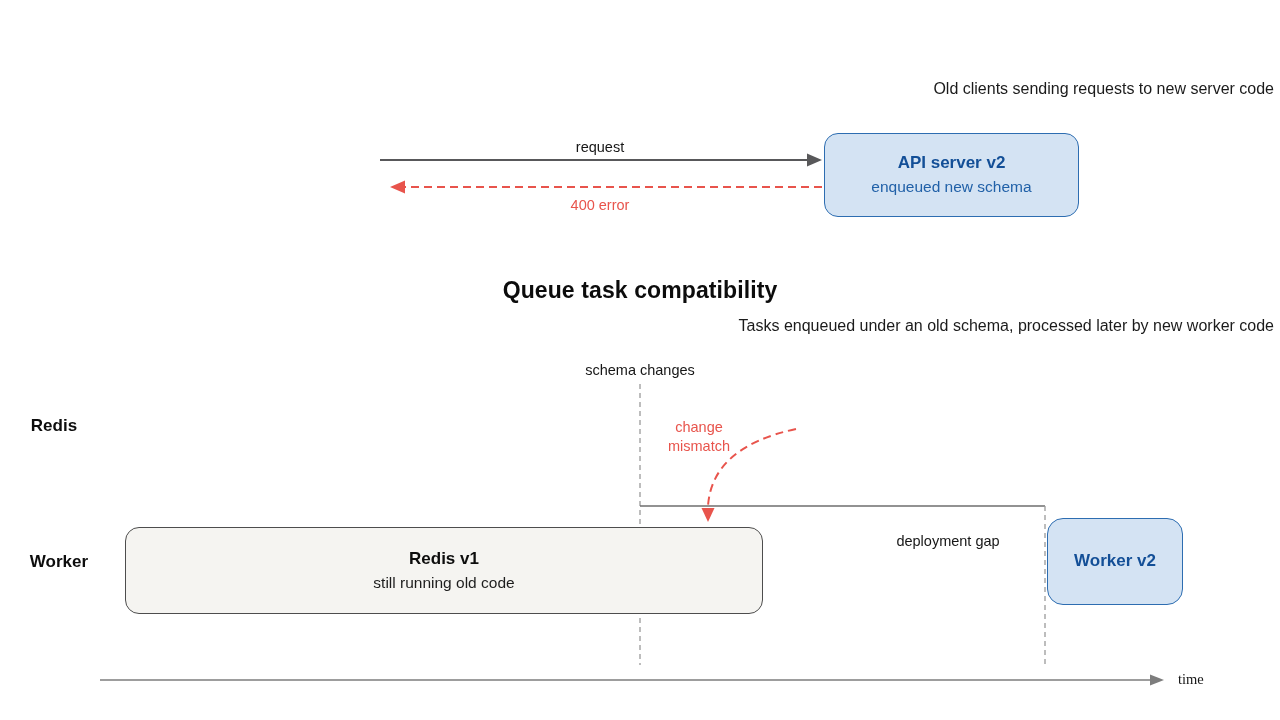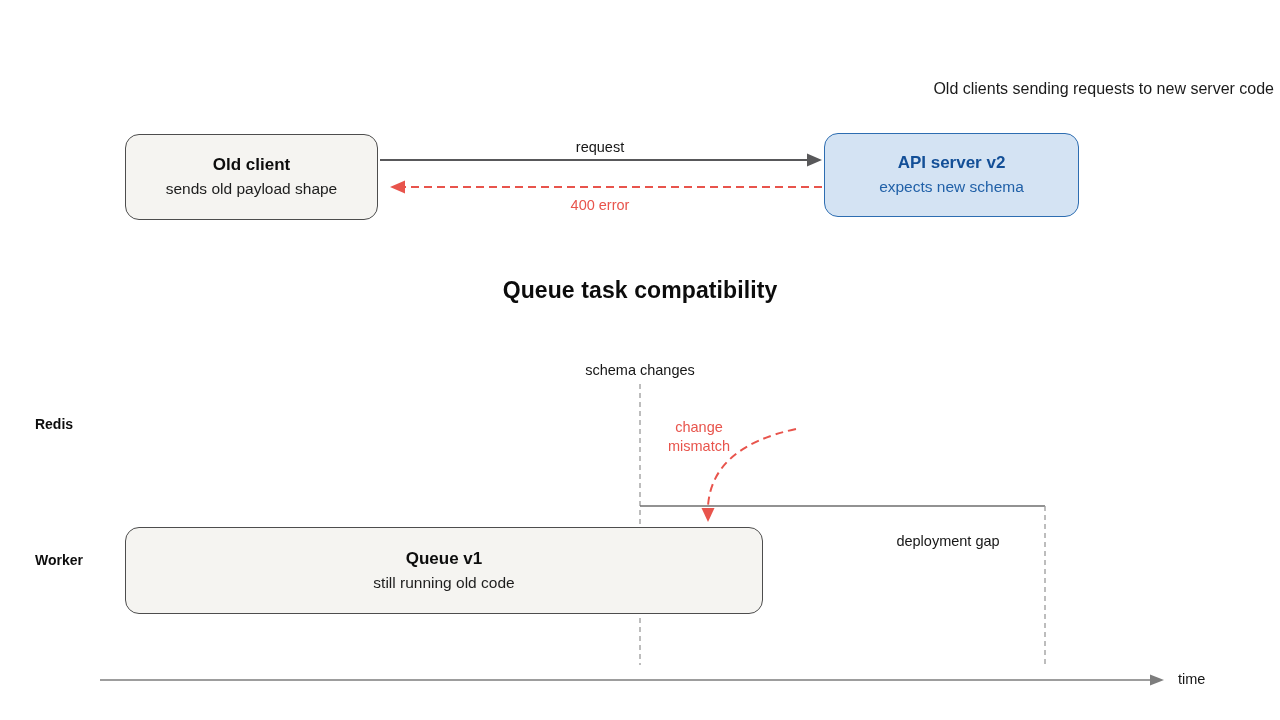--- a/index.html
+++ b/index.html
@@ -42,21 +42,21 @@
     border:1.6px solid var(--blue-border,#2d6db1);
   }
   .node-title{font-size:17px;font-weight:700;color:#0d0d0d;}
   .node-sub{font-size:15.5px;color:#1d1d1d;}
   .node-blue .node-title{color:var(--blue-title,#134f97);}
   .node-blue .node-sub{color:var(--blue-text,#2161a8);}
 
   
   .lbl{font-size:14.5px;color:#161616;text-align:center;}
   .lbl-red{font-size:14.5px;color:var(--red,#e8544c);text-align:center;line-height:1.3;}
-  .lane{font-size:14px;font-weight:700;color:#0d0d0d;text-align:center;}
+  .lane{font-size:17px;font-weight:700;color:#0d0d0d;text-align:center;}
 
   
   .wire-solid{stroke:var(--arrow-gray,#58585a);stroke-width:2;fill:none;}
   .wire-head-gray{fill:var(--arrow-gray,#58585a);stroke:none;}
   .wire-red{stroke:var(--red,#e8544c);stroke-width:2;fill:none;stroke-dasharray:8 5;}
   .wire-head-red{fill:var(--red,#e8544c);stroke:none;}
   .wire-dashed-gray{stroke:#9a9a9a;stroke-width:1.3;fill:none;stroke-dasharray:5 4;}
   .wire-thin{stroke:#6e6e6e;stroke-width:1.4;fill:none;}
   .wire-axis{stroke:#7d7d7d;stroke-width:1.6;fill:none;}
   .wire-head-axis{fill:#7d7d7d;stroke:none;}
@@ -89,48 +89,48 @@
     </g>
 
     <g>
       <line class="wire-axis" x1="100" y1="680" x2="1151" y2="680"></line>
       <polygon class="wire-head-axis" points="1164,680 1150,674.5 1150,685.5"></polygon>
     </g>
   </svg>
 
   <div class="abs sec-sub" style="top:80px;">Old clients sending requests to new server code</div>
 
-  <div class="abs node node-gray" style="left:125px;top:134px;width:253px;height:86px;">
-    <div class="node-title">Old client</div>
-    <div class="node-sub">sends old payload shape</div>
-  </div>
 
   <div class="abs node node-blue" style="left:824px;top:133px;width:255px;height:84px;">
     <div class="node-title">API server v2</div>
-    <div class="node-sub">expects new schema</div>
+    <div class="node-sub">enqueued new schema</div>
   </div>
 
   <div class="abs lbl" style="left:500px;top:139px;width:200px;">request</div>
   <div class="abs lbl-red" style="left:500px;top:196px;width:200px;">400 error</div>
 
   <div class="abs sec-title" style="top:277px;">Queue task compatibility</div>
+  <div class="abs sec-sub" style="top:317px;">Tasks enqueued under an old schema, processed later by new worker code</div>
 
   <div class="abs lbl" style="left:560px;top:362px;width:160px;">schema changes</div>
 
   <div class="abs lane" style="left:14px;top:416px;width:80px;">Redis</div>
 
 
   <div class="abs lbl-red" style="left:654px;top:418px;width:90px;">change mismatch</div>
 
 
   <div class="abs lbl" style="left:868px;top:533px;width:160px;">deployment gap</div>
 
   <div class="abs lane" style="left:19px;top:552px;width:80px;">Worker</div>
 
   <div class="abs node node-gray" style="left:125px;top:527px;width:638px;height:87px;">
-    <div class="node-title">Queue v1</div>
+    <div class="node-title">Redis v1</div>
     <div class="node-sub">still running old code</div>
   </div>
 
+  <div class="abs node node-blue" style="left:1047px;top:518px;width:136px;height:87px;border-radius:16px;">
+    <div class="node-title">Worker v2</div>
+  </div>
 
-  <div class="abs lbl" style="left:1178px;top:671px;width:70px;text-align:left;">time</div>
+  <div class="abs lbl" style="left:1178px;top:671px;width:70px;text-align:left;font-family:Liberation Serif, serif;">time</div>
 
 </div>
 
 </body></html>

